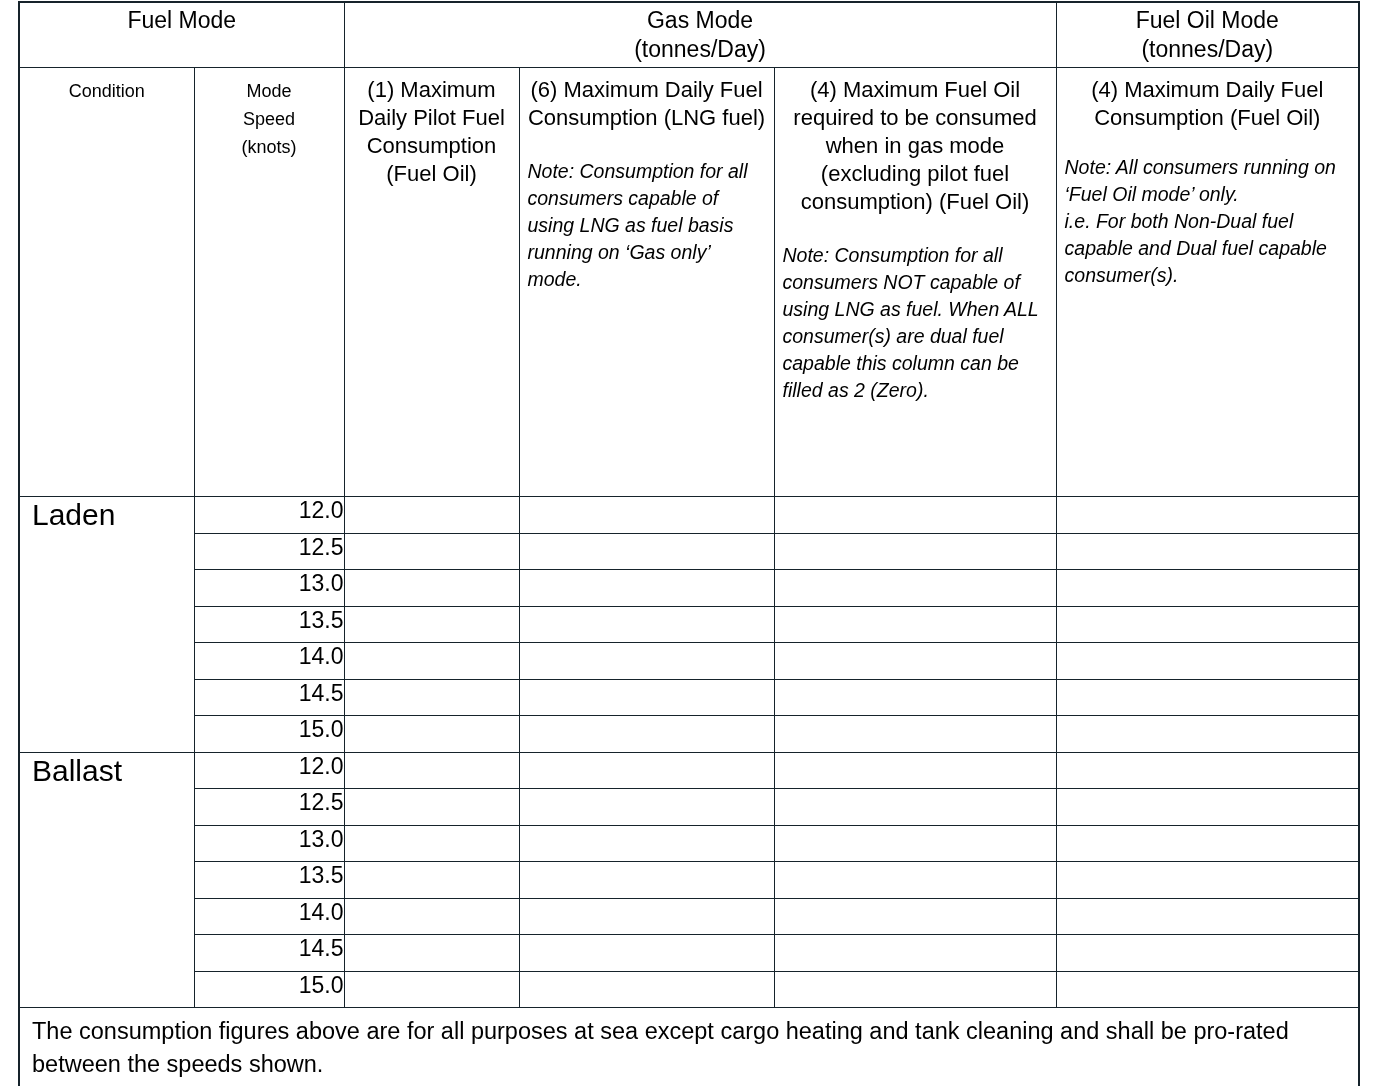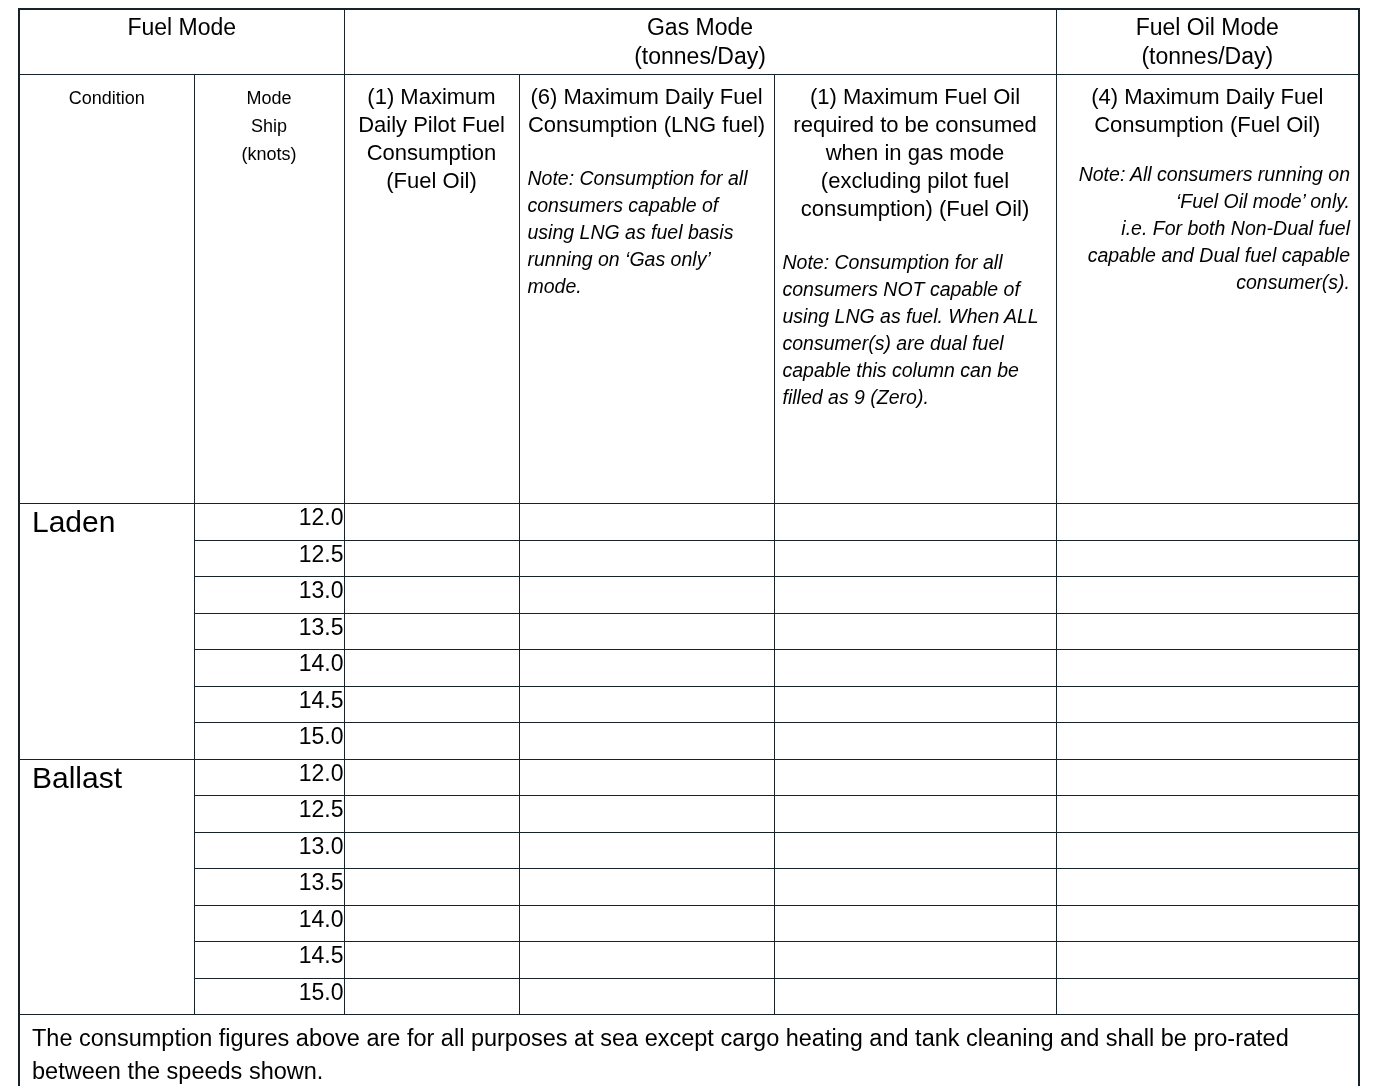--- a/index.html
+++ b/index.html
@@ -11,21 +11,21 @@
     width: 1376px;
     height: 1086px;
     font-family: "Liberation Sans", sans-serif;
     color: #000000;
     overflow: hidden;
   }
 
   .sheet {
     position: absolute;
     left: 18px;
-    top: 8px;
+    top: 1px;
     width: 1287px;
     height: 1070px;
     box-sizing: border-box;
   }
 
   table.fuel-table {
     border-collapse: collapse;
     table-layout: fixed;
     width: 1340px;
     border: 2px solid #16232b;
@@ -73,21 +73,21 @@
   }
   .hdr-note {
     font-style: italic;
     font-weight: 400;
     text-align: left;
     font-size: 19.5px;
     line-height: 27px;
     margin-top: 26px;
   }
   .hdr-note.tight { margin-top: 22px; }
-  .hdr-note-block { margin: 0; text-align: right; }
+  .hdr-note-block { margin: 0; }
 
   .hdr-cond .hdr-inner {
     text-align: center;
     font-size: 18px;
     line-height: 28px;
     padding-top: 9px;
   }
 
   
   tr.data-row td { height: 35.5px; }
@@ -157,39 +157,39 @@
         </td>
       </tr>
 
       <tr>
         <td class="hdr hdr-cond fill-gray">
           <div class="hdr-inner">Condition</div>
         </td>
         <td class="hdr hdr-cond fill-gray">
           <div class="hdr-inner">
             <div>Mode</div>
-            <div>Ship</div>
+            <div>Speed</div>
             <div>(knots)</div>
           </div>
         </td>
         <td class="hdr fill-green">
           <div class="hdr-inner">
             <div class="hdr-title">(1) Maximum Daily Pilot Fuel Consumption (Fuel Oil)</div>
           </div>
         </td>
         <td class="hdr fill-green">
           <div class="hdr-inner">
             <div class="hdr-title">(6) Maximum Daily Fuel Consumption (LNG fuel)</div>
             <div class="hdr-note">Note: Consumption for all consumers capable of using LNG as fuel basis running on ‘Gas only’ mode.</div>
           </div>
         </td>
         <td class="hdr fill-green">
           <div class="hdr-inner">
-            <div class="hdr-title">(1) Maximum Fuel Oil required to be consumed when in gas mode (excluding pilot fuel consumption) (Fuel Oil)</div>
-            <div class="hdr-note">Note: Consumption for all consumers NOT capable of using LNG as fuel. When ALL consumer(s) are dual fuel capable this column can be filled as 9 (Zero).</div>
+            <div class="hdr-title">(4) Maximum Fuel Oil required to be consumed when in gas mode (excluding pilot fuel consumption) (Fuel Oil)</div>
+            <div class="hdr-note">Note: Consumption for all consumers NOT capable of using LNG as fuel. When ALL consumer(s) are dual fuel capable this column can be filled as 2 (Zero).</div>
           </div>
         </td>
         <td class="hdr fill-blue">
           <div class="hdr-inner">
             <div class="hdr-title">(4) Maximum Daily Fuel Consumption (Fuel Oil)</div>
             <div class="hdr-note tight">
               <div class="hdr-note-block">Note: All consumers running on ‘Fuel Oil mode’ only.</div>
               <div class="hdr-note-block">i.e. For both Non-Dual fuel capable and Dual fuel capable consumer(s).</div>
             </div>
           </div>

